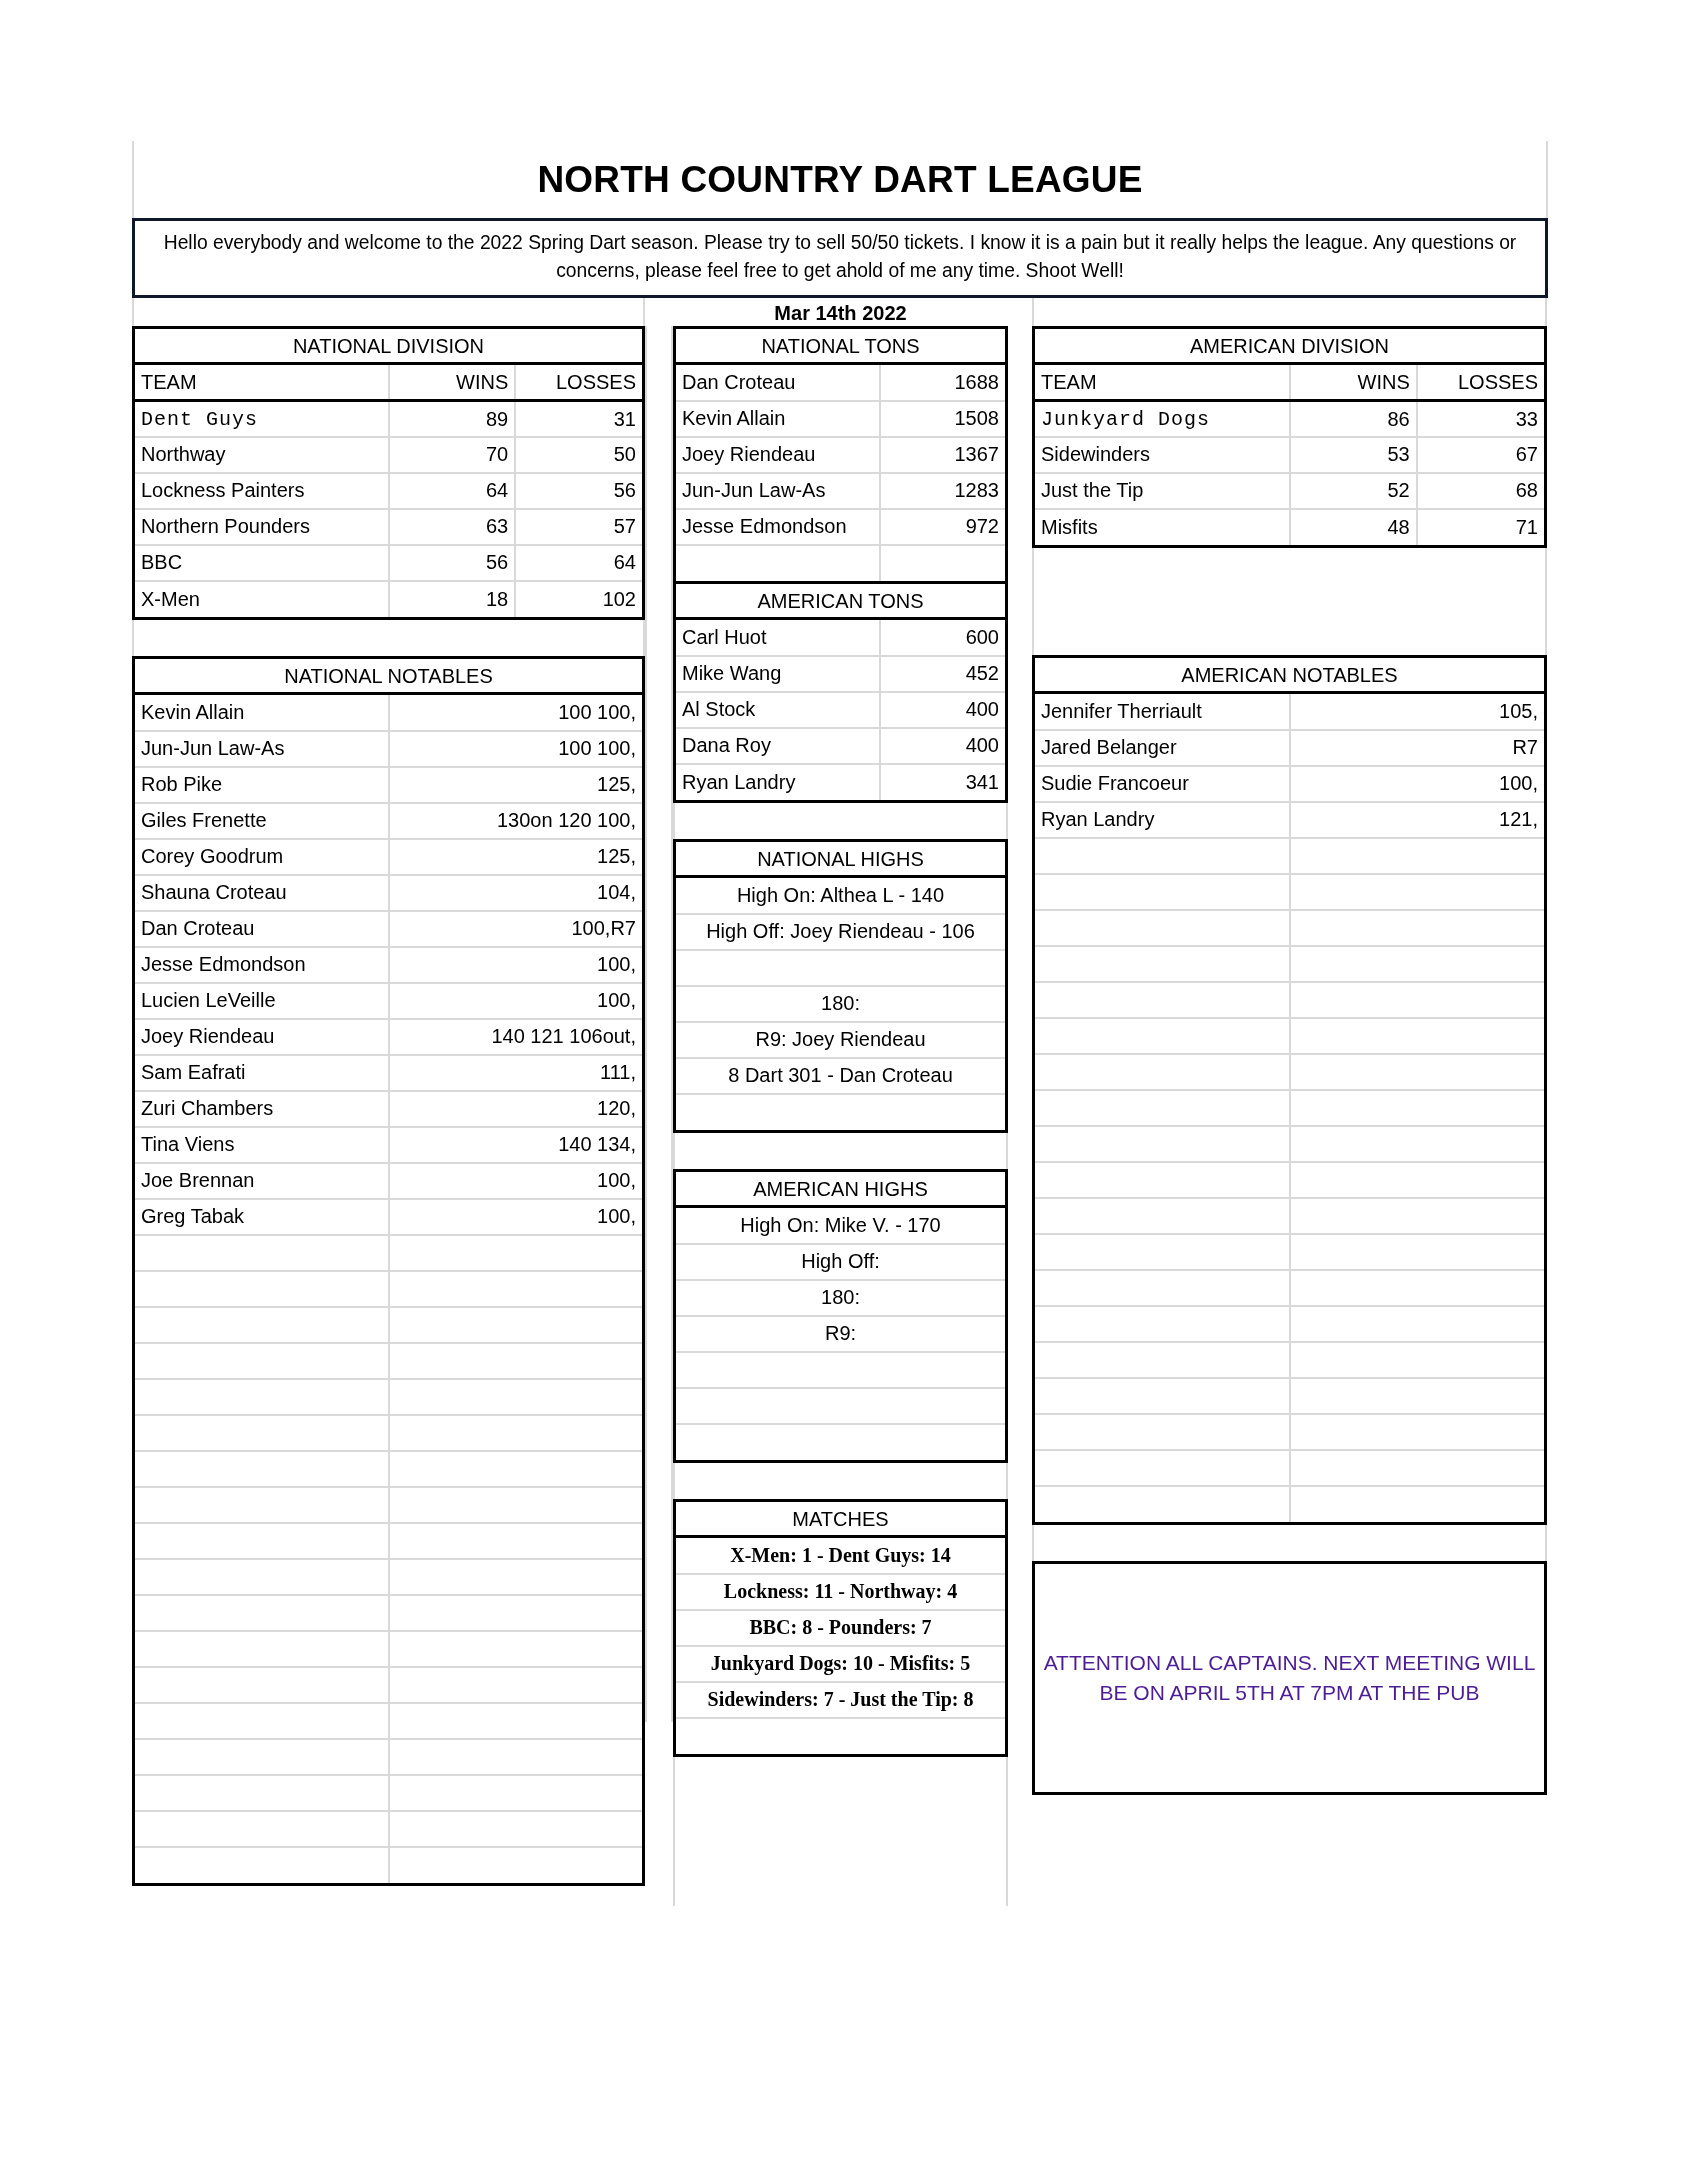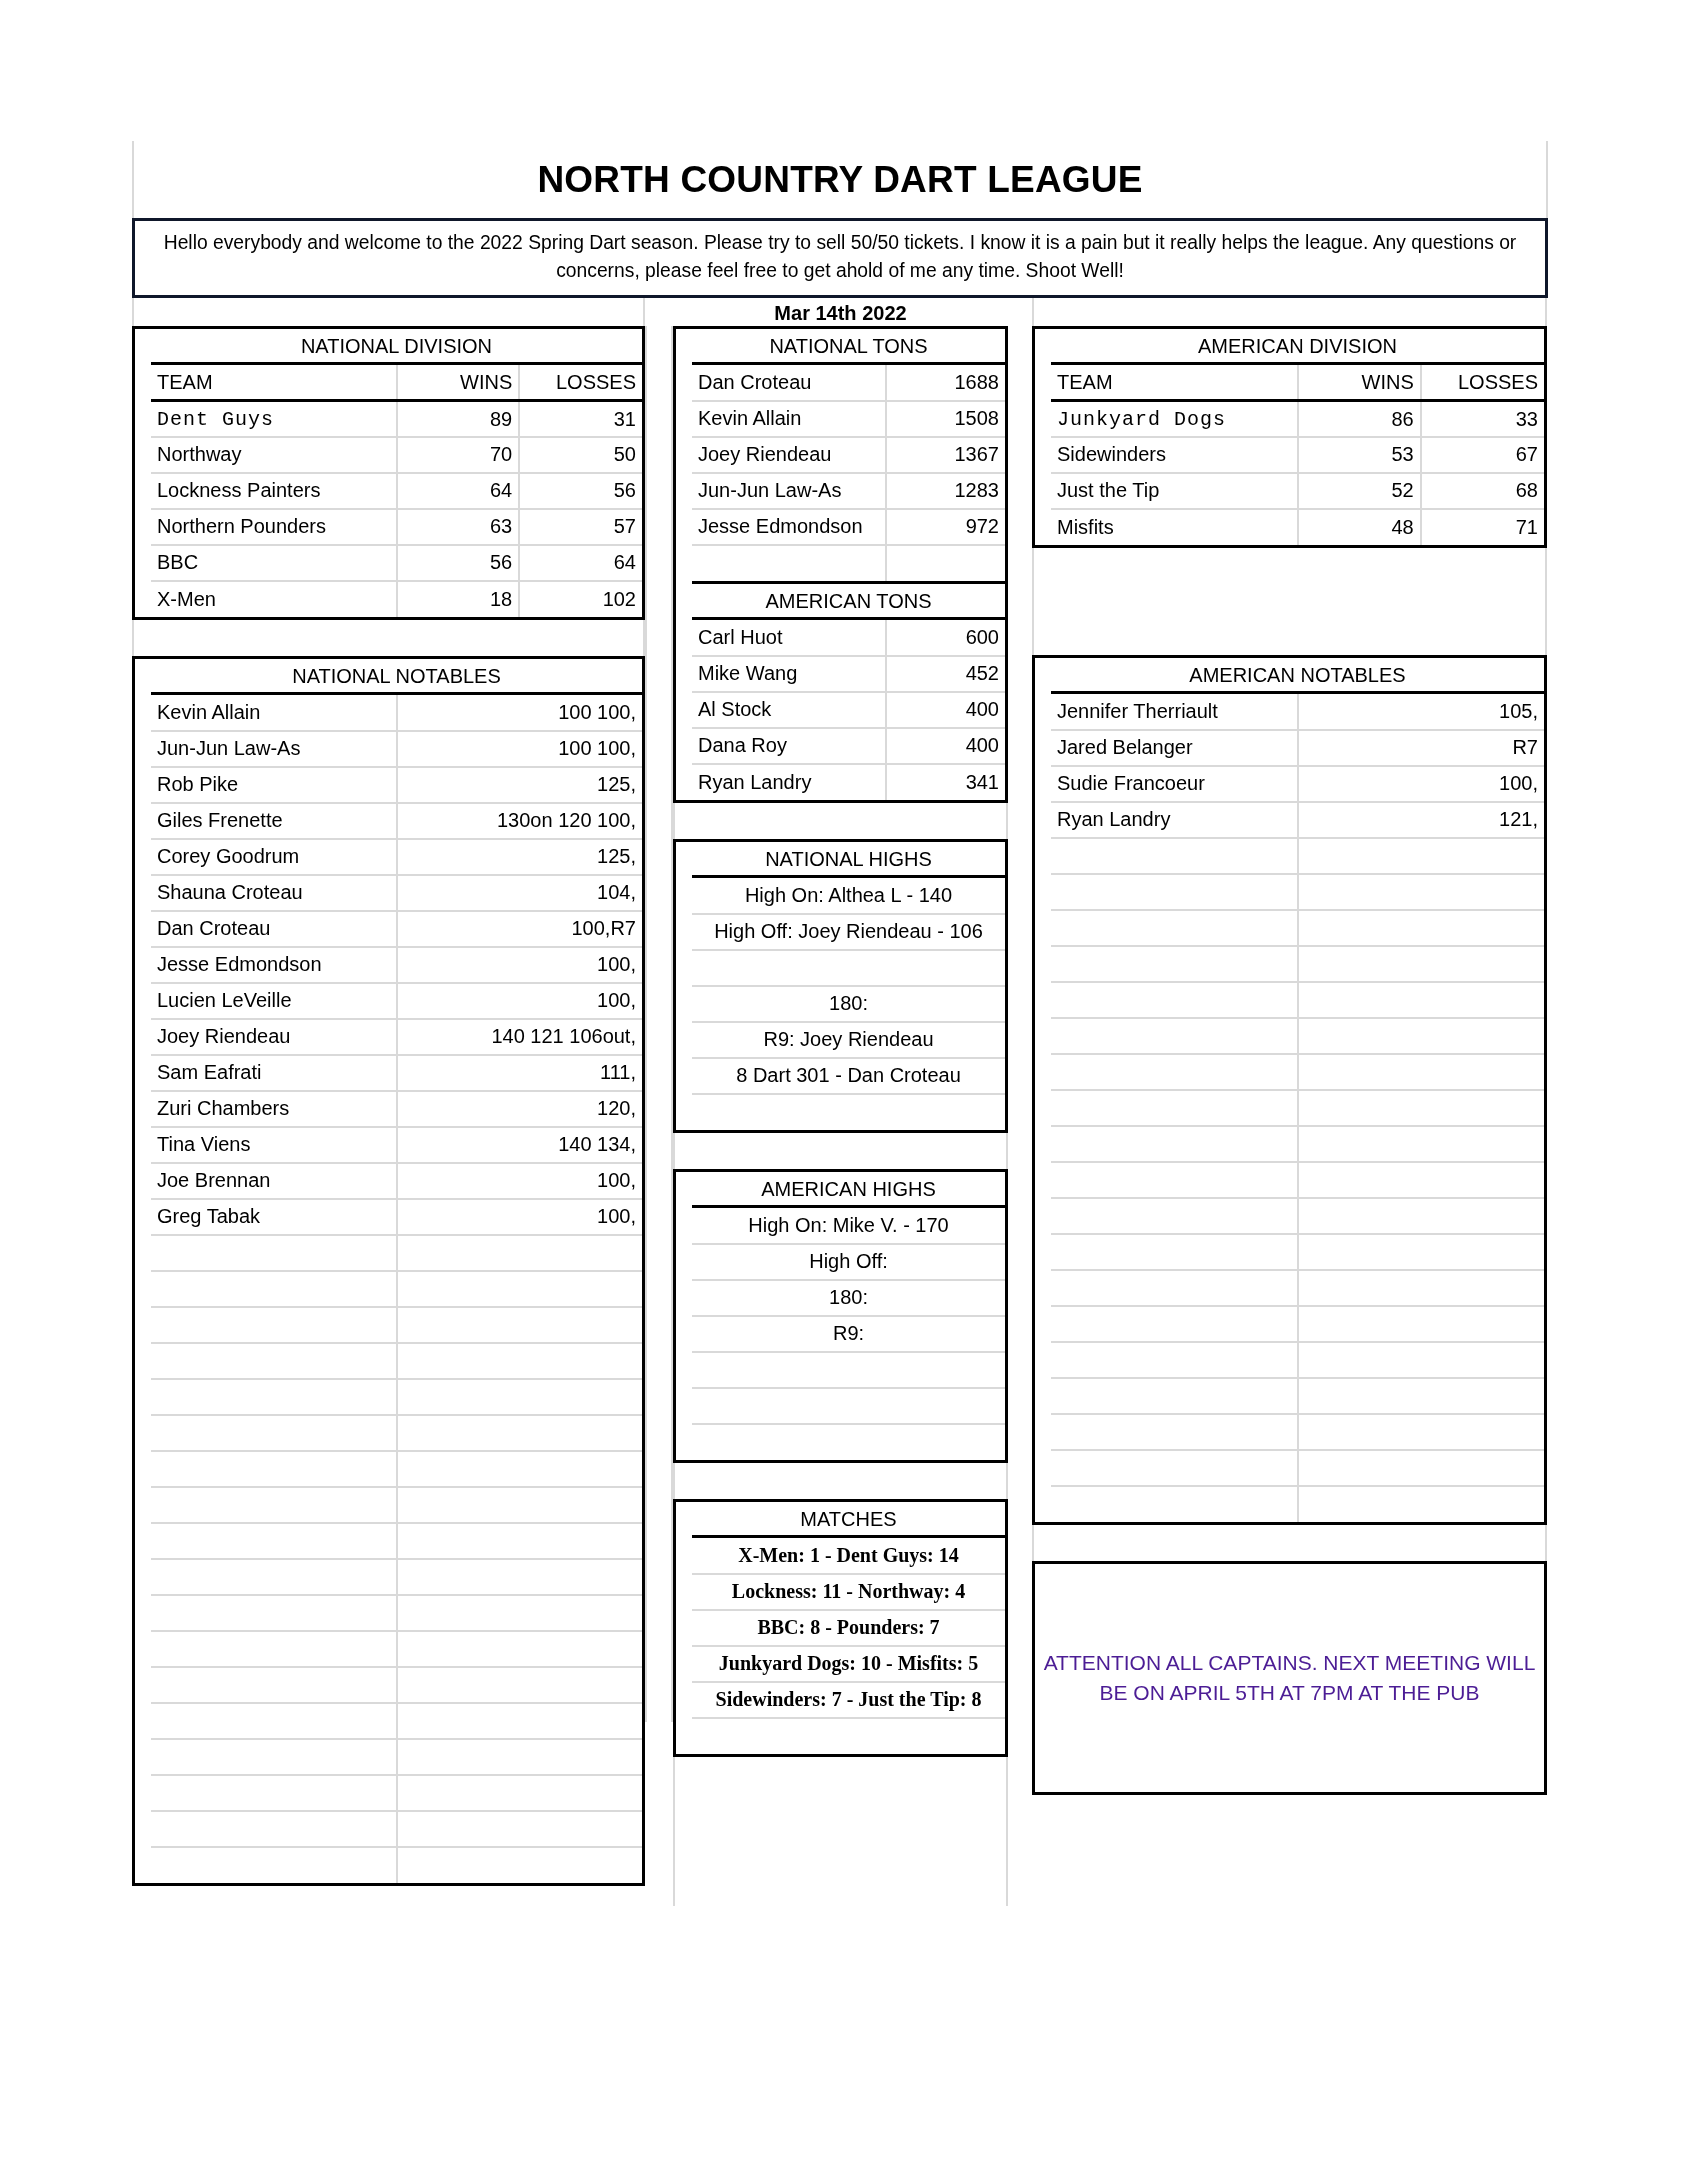--- a/index.html
+++ b/index.html
@@ -62,21 +62,20 @@
   .col-left   { width: 513px; flex: 0 0 513px; }
   .spacer-col { width: 28px;  flex: 0 0 28px; }
   .col-mid    { width: 335px; flex: 0 0 335px; }
   .col-right  { width: 515px; flex: 0 0 515px; }
 
   
   .box {
     border: 3px solid #000;
     box-sizing: border-box;
     background: #fff;
-    padding-left: 16px;
   }
   .box-hdr {
     text-align: center;
     font-size: 20px;
     height: 36px;
     line-height: 34px;
     border-bottom: 3px solid #000;
     box-sizing: border-box;
   }
 

